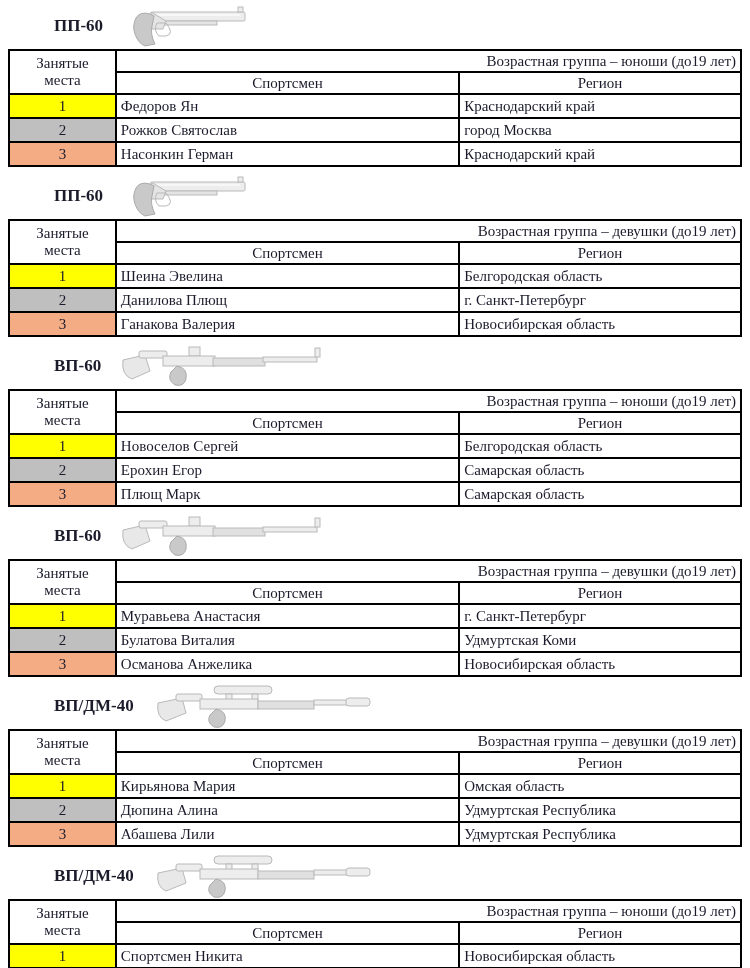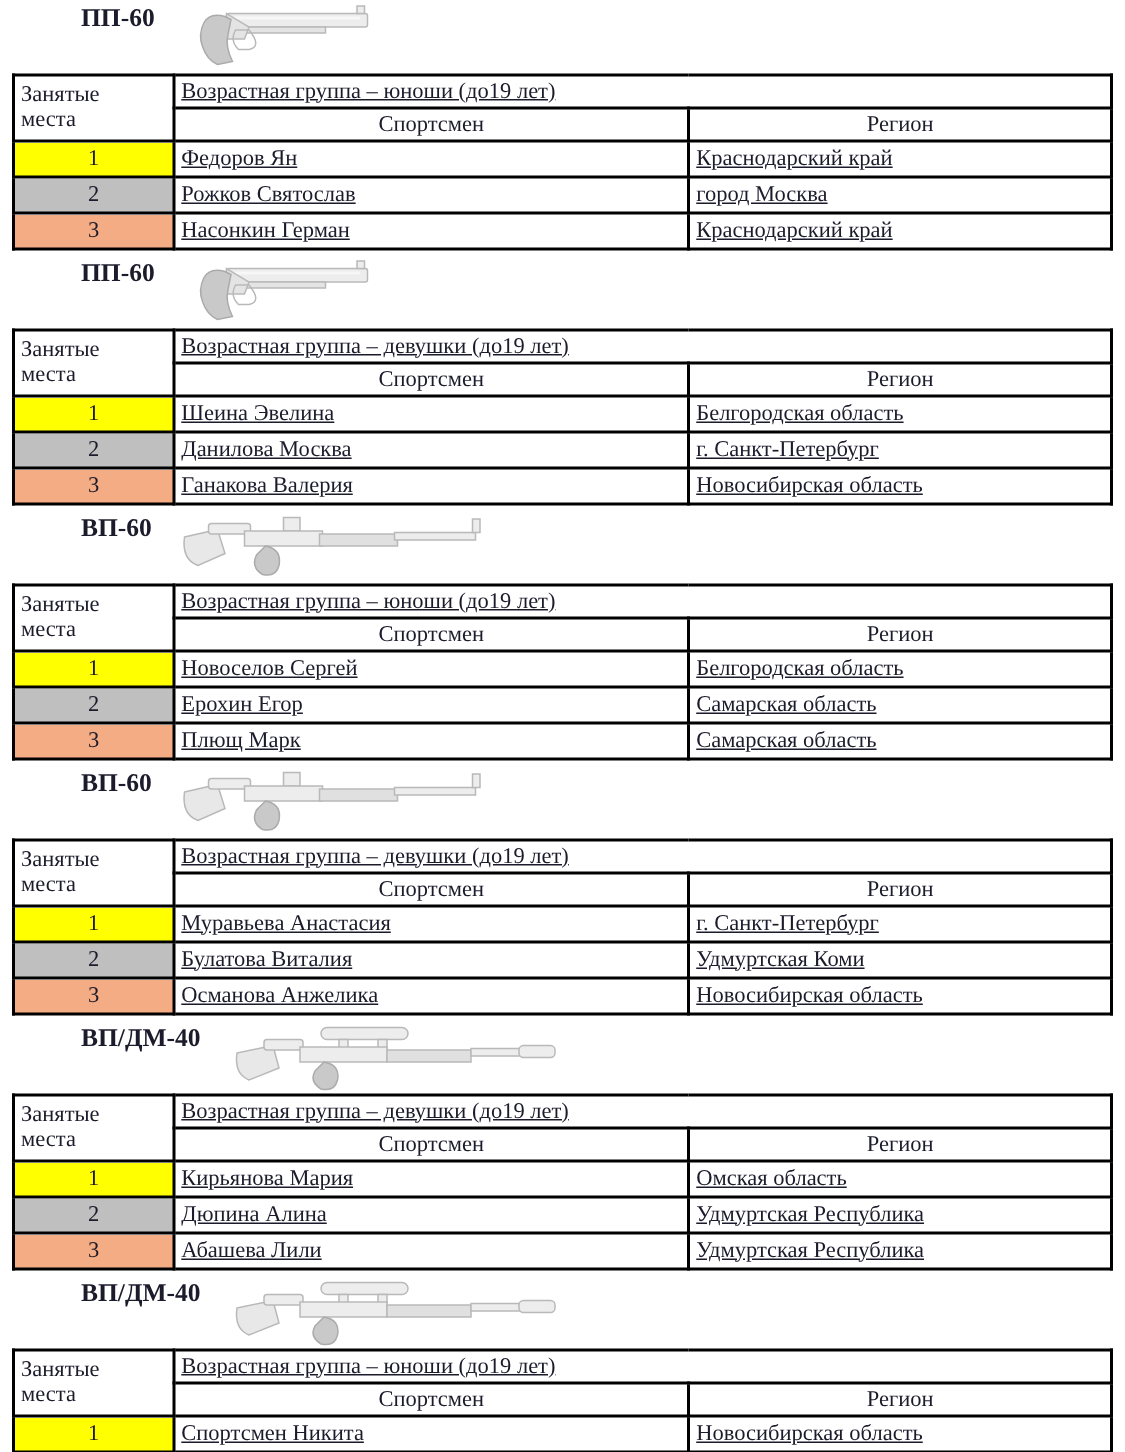--- a/index.html
+++ b/index.html
@@ -4,43 +4,43 @@
 <style>
   html,body { margin:0; padding:0; background:#ffffff; }
   body {
     width:750px; height:968px; overflow:hidden;
     font-family:"Liberation Serif", serif;
     color:#1b1b2b;
   }
   #page { padding:2px 8px 0 8px; }
   .section { margin-bottom:5px; }
   .heading {
-    height:47px; display:flex; align-items:flex-start;
+    height:47px; display:flex; align-items:center;
     padding-left:46px; gap:18px;
   }
   .title { font-weight:bold; font-size:17px; white-space:nowrap; }
   .gun { display:inline-flex; align-items:center; }
   table.results {
     width:100%; border-collapse:collapse; table-layout:fixed;
   }
   table.results td {
     border:2px solid #000;
     font-size:15px; line-height:17px;
     padding:1px 4px;
     overflow:hidden; white-space:nowrap;
   }
   .c-place  { width:14.6%; }
   .c-athlete{ width:46.9%; }
   .c-region { width:38.5%; }
-  td.places-hdr { text-align:left; vertical-align:middle; }
-  td.group-hdr  { text-align:left; border-bottom-width:3px; height:18px;text-decoration:underline; }
+  td.places-hdr { text-align:center; vertical-align:middle; }
+  td.group-hdr  { text-align:right; border-bottom-width:3px; height:18px; }
   td.col-hdr    { text-align:center; height:18px; }
   tr.row td { height:20px; }
   td.place  { text-align:center; }
-  td.athlete, td.region { padding-left:8px;text-decoration:underline; }
+  td.athlete, td.region { padding-left:8px; }
 </style>
 </head>
 <body>
 
 <div id="page">
   <section class="section">
     <div class="heading">
       <span class="title">ПП-60</span>
 
       <span class="gun">
@@ -136,21 +136,21 @@
           <td class="col-hdr">Регион</td>
         </tr>
 
       <tr class="row">
           <td class="place" style="background-color: rgb(255, 255, 0);">1</td>
           <td class="athlete">Шеина Эвелина</td>
           <td class="region">Белгородская область</td>
         </tr>
           <tr class="row">
           <td class="place" style="background-color: rgb(191, 191, 191);">2</td>
-          <td class="athlete">Данилова Москва</td>
+          <td class="athlete">Данилова Плющ</td>
           <td class="region">г. Санкт-Петербург</td>
         </tr>
           <tr class="row">
           <td class="place" style="background-color: rgb(244, 172, 132);">3</td>
           <td class="athlete">Ганакова Валерия</td>
           <td class="region">Новосибирская область</td>
         </tr>
         </tbody>
     </table>
   </section>

